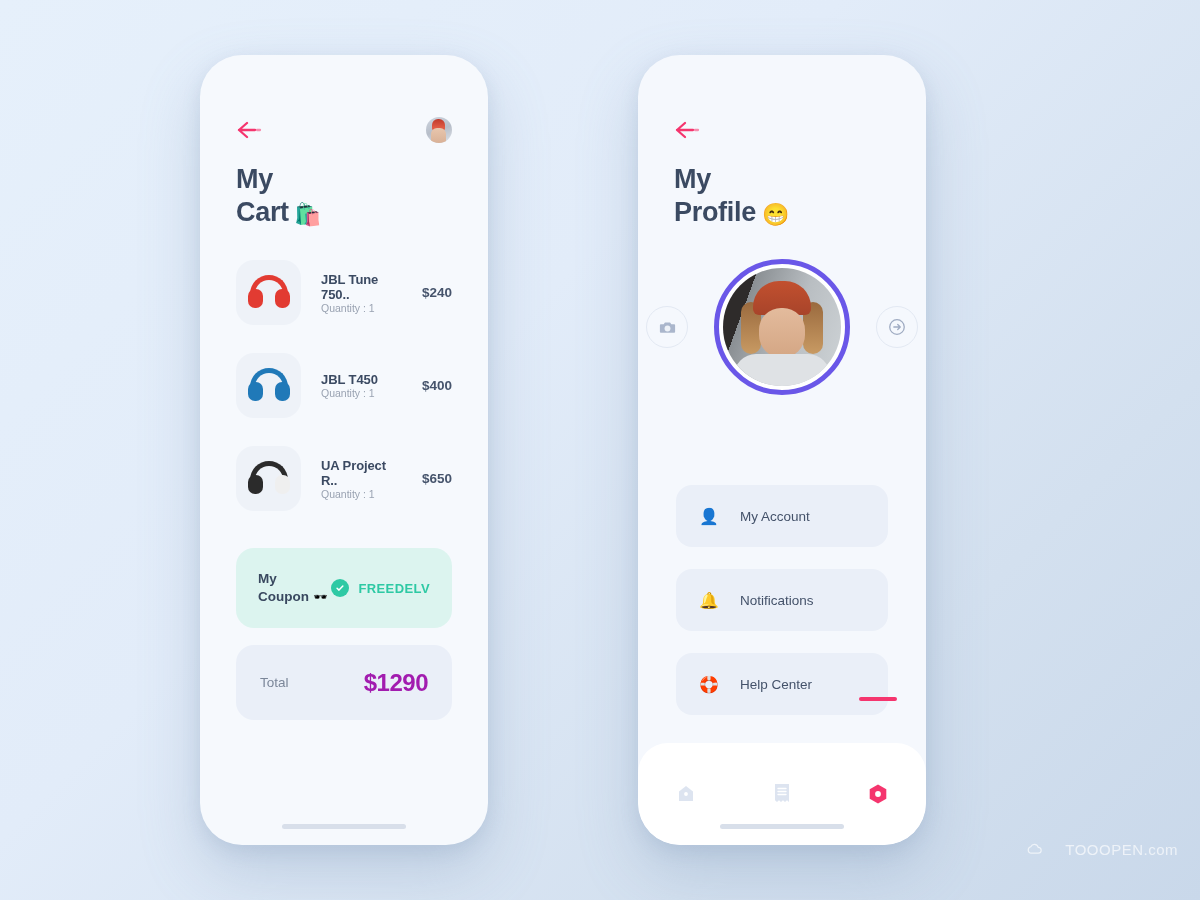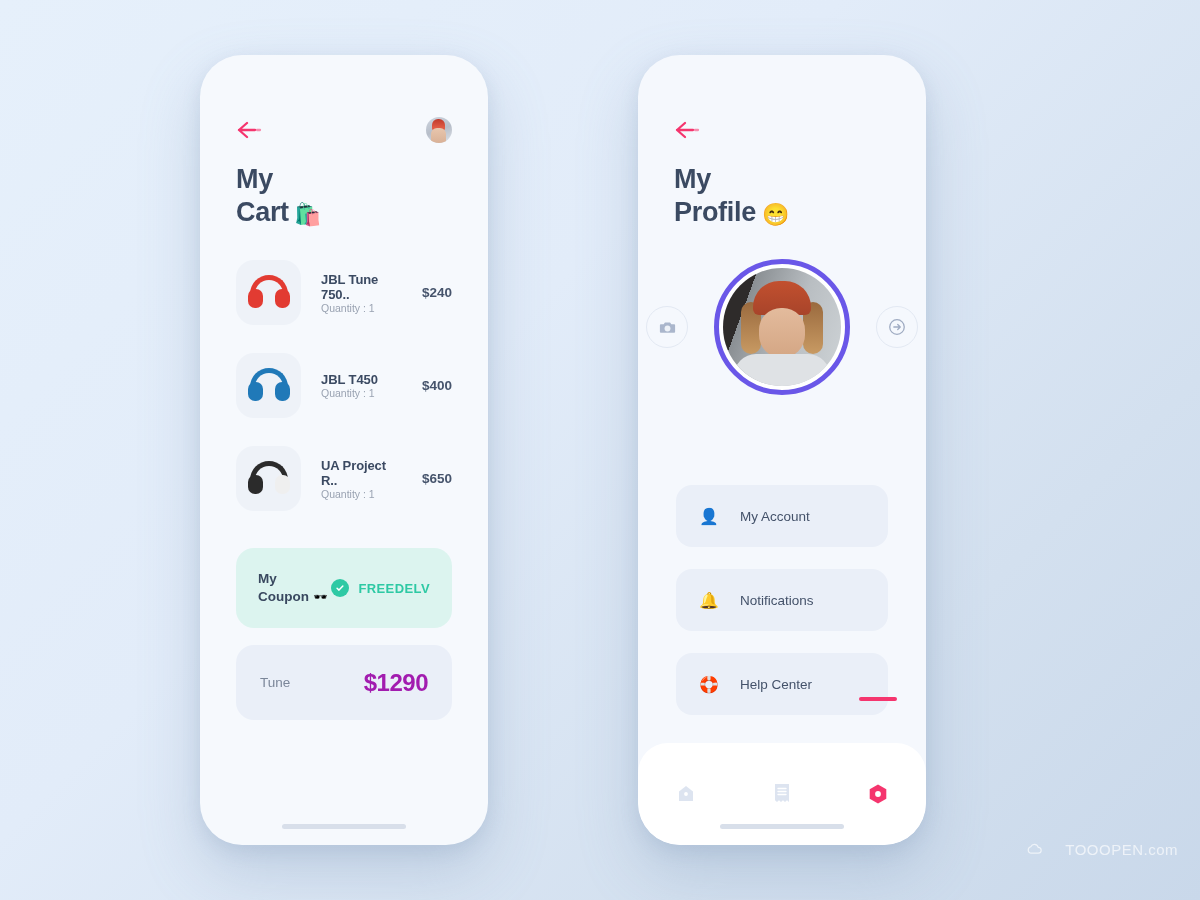--- a/index.html
+++ b/index.html
@@ -278,21 +278,21 @@
         <span class="check-circle">
           <svg width="10" height="10" viewBox="0 0 12 12">
               <path d="M2.5 6.3 L4.8 8.5 L9.4 3.6" stroke="#ffffff" stroke-width="1.8" fill="none" stroke-linecap="round" stroke-linejoin="round"></path>
             </svg>
         </span>
         <span class="coupon-code">FREEDELV</span>
       </div>
     </div>
 
     <div class="total">
-      <span class="total-label">Tune</span>
+      <span class="total-label">Total</span>
       <span class="total-value">$1290</span>
     </div>
 
 
     <div class="home-ind"></div>
   </div>
 </div>
 
 <div class="phone" id="phone-profile">
   <div class="screen">

